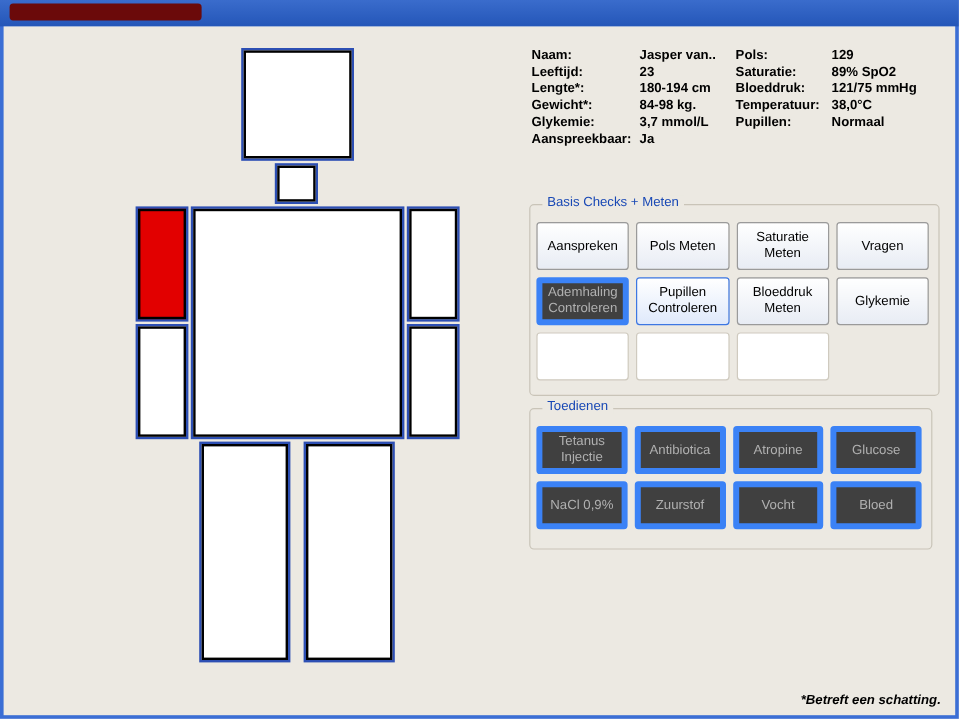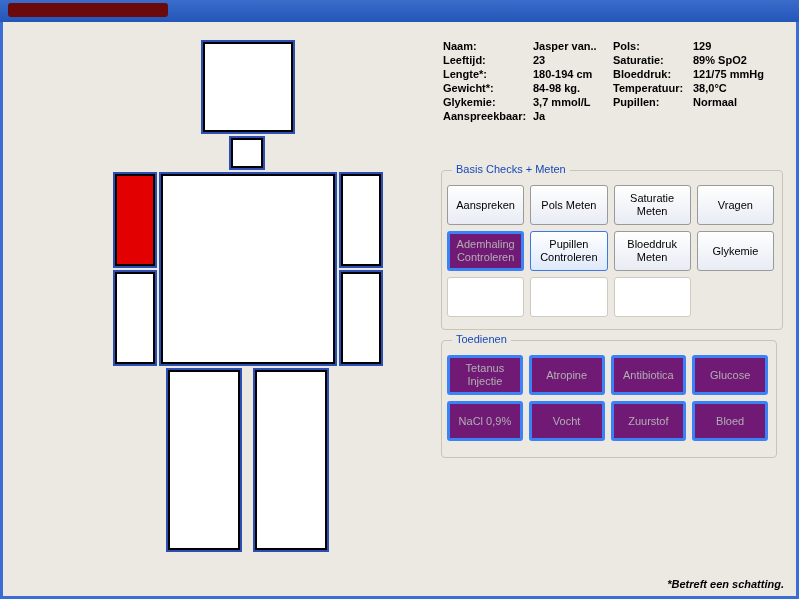--- a/index.html
+++ b/index.html
@@ -103,22 +103,22 @@
   line-height: 1.15;
   padding: 2px;
 }
 .btn.empty {
   background: #fff;
   border: 1px solid #cfcabf;
   cursor: default;
 }
 .btn.disabled {
   color: #b0b0b0;
-  background: #701a75;
-  border: 3px solid #3b82f6;
+  background: #404040;
+  border: 5px solid #3b82f6;
   cursor: default;
 }
 .btn.highlight {
   border: 1.5px solid #3d77e3;
   background: linear-gradient(to bottom, #ffffff, #dfe9fb);
 }
 
 .footnote {
   position: absolute;
   right: 12px;
@@ -195,24 +195,24 @@
       <div class="btn empty"></div>
       <div class="btn empty"></div>
       <div class="btn empty"></div>
     </div>
   </div>
 
   <div class="groupbox gb-admin">
     <div class="legend">Toedienen</div>
     <div class="btn-grid">
       <div class="btn disabled">Tetanus Injectie</div>
+      <div class="btn disabled">Antibiotica</div>
       <div class="btn disabled">Atropine</div>
-      <div class="btn disabled">Antibiotica</div>
       <div class="btn disabled">Glucose</div>
       <div class="btn disabled">NaCl 0,9%</div>
+      <div class="btn disabled">Zuurstof</div>
       <div class="btn disabled">Vocht</div>
-      <div class="btn disabled">Zuurstof</div>
       <div class="btn disabled">Bloed</div>
     </div>
   </div>
 
   <div class="footnote">*Betreft een schatting.</div>
 </div>
 
 </body></html>

